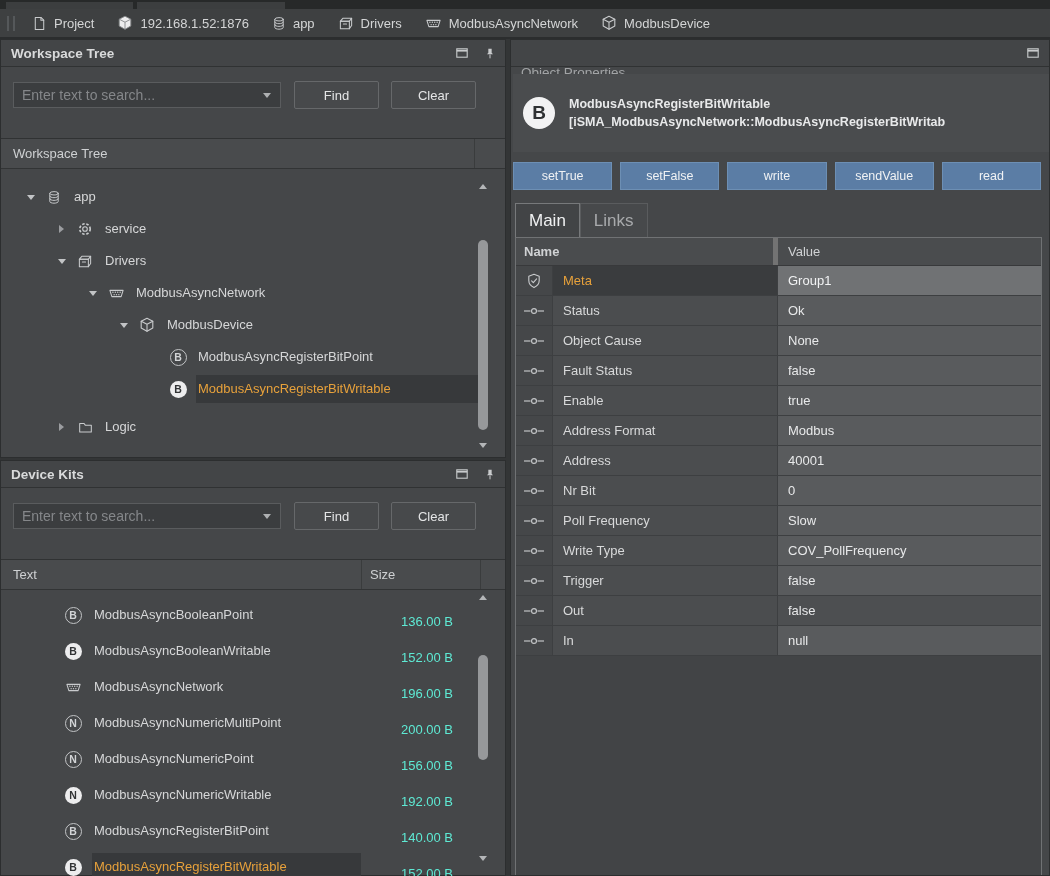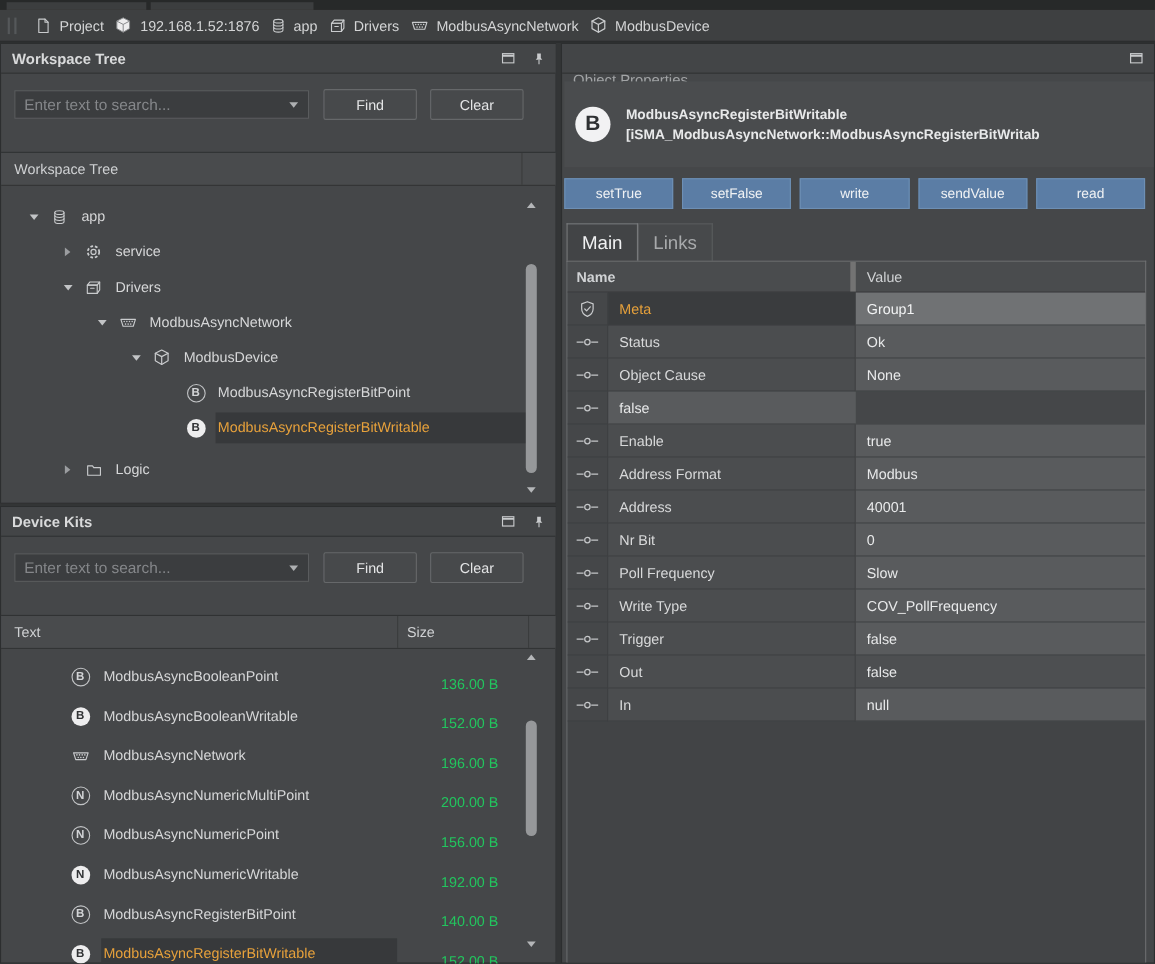--- a/index.html
+++ b/index.html
@@ -9,21 +9,21 @@
 
   
   #topstrip { position:absolute; left:0; top:0; width:1050px; height:9px; background:#272929; }
   .topstrip-tab { position:absolute; top:2px; height:7px; background:#3c3e3f; }
 
   
   #breadcrumb { position:absolute; left:0; top:9px; width:1050px; height:30px;
     background:#3e4041; border-bottom:2px solid #2b2d2e; display:flex; align-items:center; }
   #crumb-grip { width:8px; height:15px; margin-left:7px; margin-right:17px;
     border-left:2px solid #55585a; border-right:2px solid #55585a; }
-  #crumb-list { display:flex; align-items:flex-end; gap:10px; }
+  #crumb-list { display:flex; align-items:flex-end; gap:23px; }
   .crumb { display:flex; align-items:center; gap:7px; cursor:default; }
   .crumb .lbl { color:#d4d5d6; }
 
   
   .panel { position:absolute; background:#454749; border:1px solid #2c2e2f; }
   .ptitle { height:27px; background:#434547; border-bottom:1px solid #303233;
     display:flex; align-items:center; padding:0 10px; }
   .ptitle .t { flex:1; font-weight:bold; color:#d9dadb; font-size:13.5px; }
   .ptitle .t.dim { font-weight:normal; color:#a2a4a6;margin-top:38px; }
   .ptitle .ticons { display:flex; align-items:center; gap:17px; }
@@ -80,21 +80,21 @@
   #devicekits-panel { left:0; top:460px; width:506px; height:416px; }
   #kits-colhead { display:flex; }
   #kits-colhead .c1 { flex:none; width:360px; padding-left:12px; }
   #kits-colhead .c2 { flex:1; padding-left:8px; }
   #kit-list { position:relative; padding-top:4px; }
   .kit-row { display:flex; align-items:center; height:30px; margin-top:6px; padding-left:62px;
     padding-right:16px; cursor:default; }
   .kit-row .nico { width:20px; display:inline-flex; justify-content:center; flex:none; margin-right:9px; }
   .kit-row .lbl { flex:1; height:28px; line-height:28px; padding-left:2px; overflow:hidden; white-space:nowrap; }
   .kit-row .lbl.sel { background:#37393b; color:#e7a13b; }
-  .kit-row .size { width:128px; text-align:right; padding-right:36px; color:#22c55e; flex:none;margin-top:12px; }
+  .kit-row .size { width:128px; text-align:right; padding-right:36px; color:#5eead4; flex:none;margin-top:12px; }
 
   
   #objprops-panel { left:510px; top:39px; width:540px; height:837px; }
   #op-header { position:absolute; left:2px; right:0; top:34px; height:78px; background:#4a4c4e;
     display:flex; align-items:center; overflow:hidden; }
   #op-avatar { width:32px; height:32px; border-radius:50%; background:#f2f2f3; color:#2f3133;
     display:flex; align-items:center; justify-content:center; font-size:19px; font-weight:bold;
     margin:0 14px 0 10px; flex:none; }
   #op-titles { white-space:nowrap; overflow:hidden; }
   #op-titles .l { font-weight:bold; color:#e8e9ea; font-size:12.5px; line-height:18px; }
@@ -510,20 +510,21 @@
             <div class="pval">None</div>
           </div>
           <div class="prow">
             <div class="picon">
               <svg viewBox="0 0 22 8" width="20" height="8">
                 <path d="M0 4 H7.2" stroke="#c4c6c8" stroke-width="1.3"></path>
                 <circle cx="11" cy="4" r="2.7" fill="none" stroke="#c4c6c8" stroke-width="1.3"></circle>
                 <path d="M14.8 4 H22" stroke="#c4c6c8" stroke-width="1.3"></path>
               </svg>
             </div>
+            <div class="pname">Fault Status</div>
             <div class="pval">false</div>
           </div>
           <div class="prow">
             <div class="picon">
               <svg viewBox="0 0 22 8" width="20" height="8">
                 <path d="M0 4 H7.2" stroke="#c4c6c8" stroke-width="1.3"></path>
                 <circle cx="11" cy="4" r="2.7" fill="none" stroke="#c4c6c8" stroke-width="1.3"></circle>
                 <path d="M14.8 4 H22" stroke="#c4c6c8" stroke-width="1.3"></path>
               </svg>
             </div>

